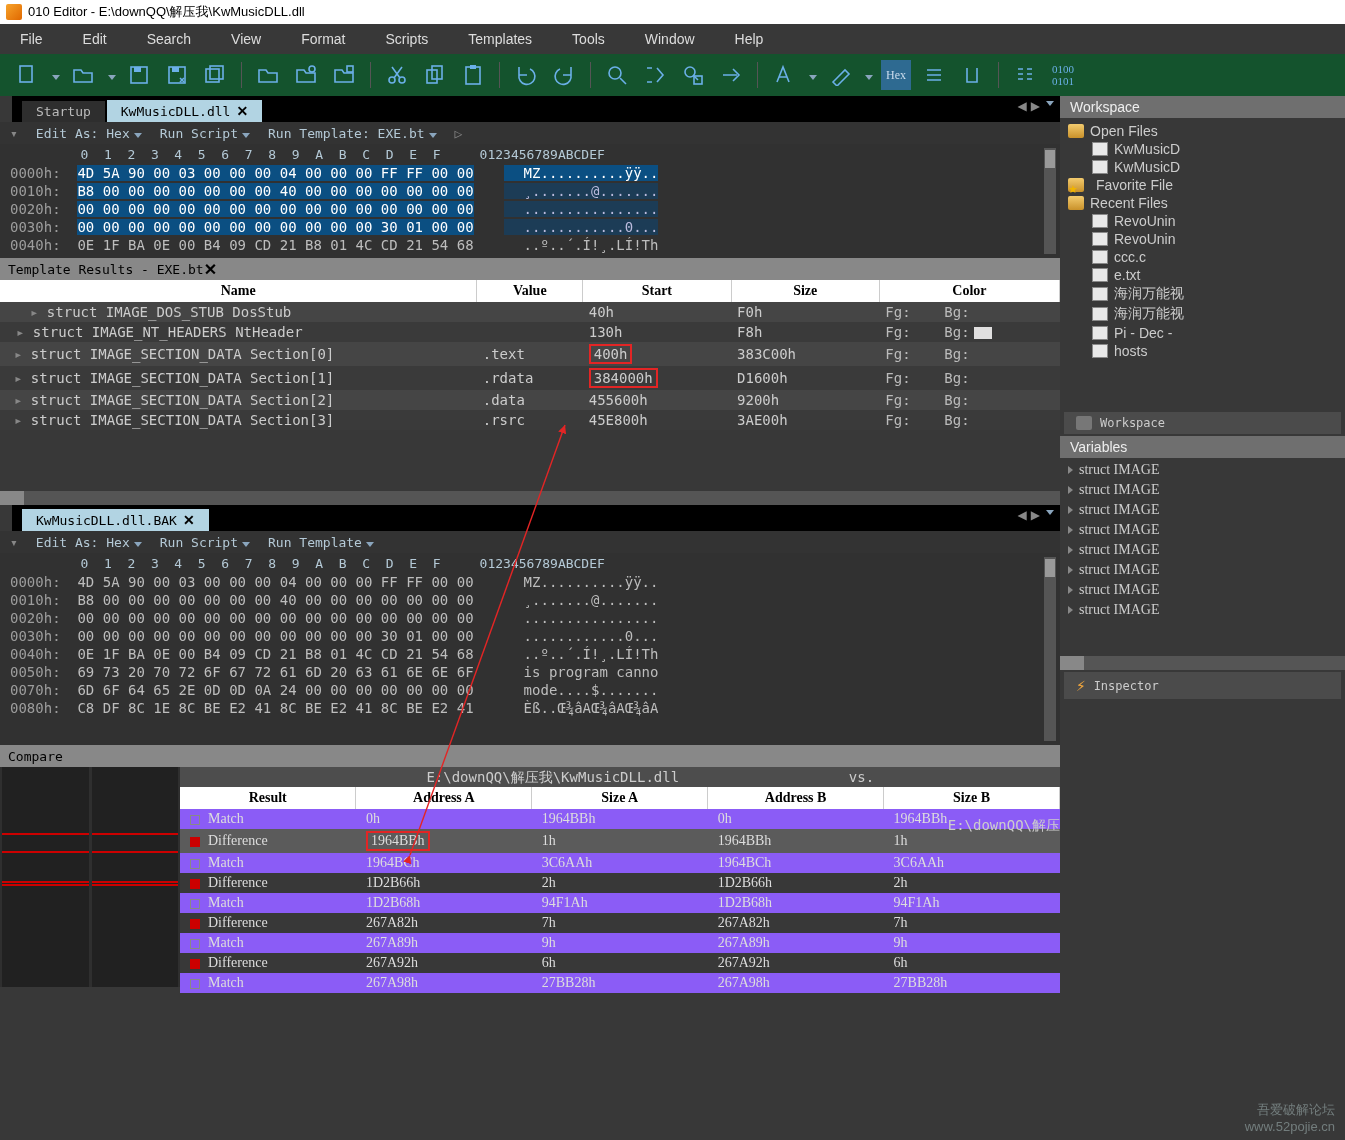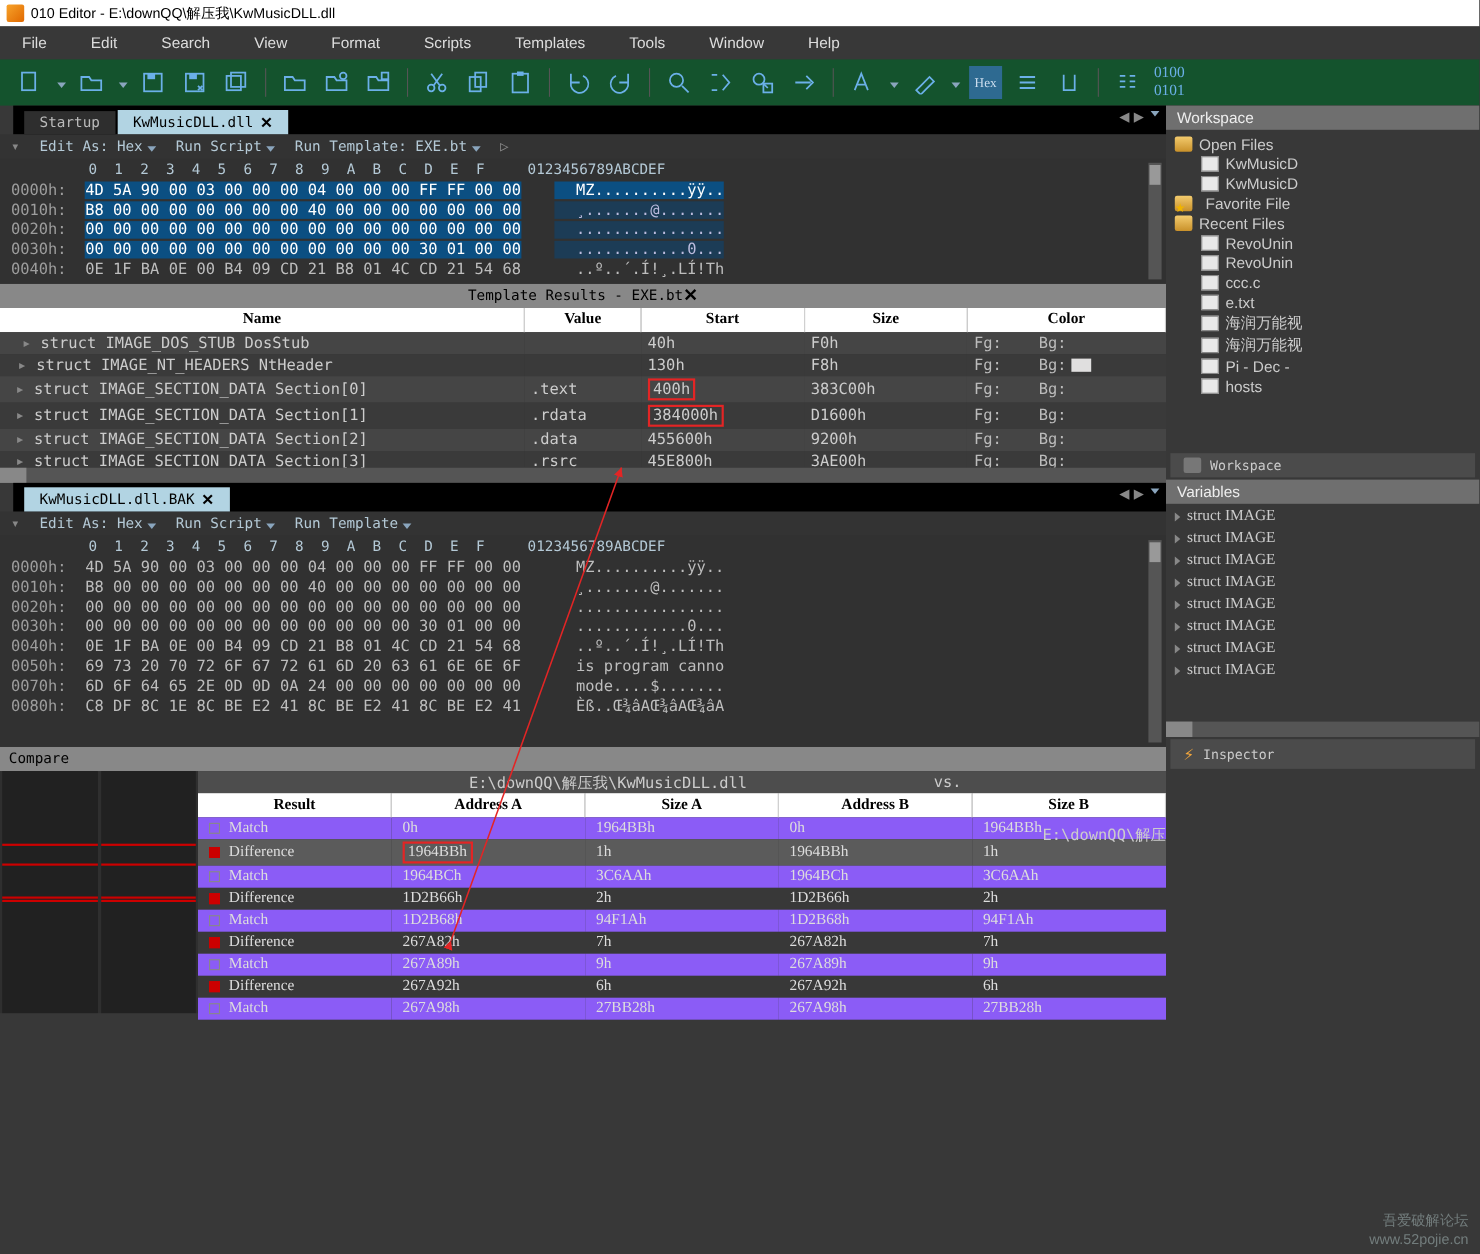--- a/index.html
+++ b/index.html
@@ -26,21 +26,21 @@
 
   .hexview { font-family:"Consolas", monospace; font-size:14px; background:#313131; color:#bdbdbd; line-height:18px; padding:2px 10px 4px 10px; position:relative; }
   .hexview .coloffs { color:#b4c9d6; font-size:13px;}
   .hexrow { white-space: pre; }
   .hexrow .addr { color:#9d9d9d; }
   .hexrow .sel { background:#0b4f82; color:#fff; }
   .hexrow .ascii { margin-left: 30px; padding-left: 20px; }
   .hexrow .ascii.sel { background:#0b4f82; color:#fff; }
   .hexrow .ascii.seldark { background:#1c3c56; color:#bbd; }
 
-  .panelheader { height: 22px; background:#888; color:#000; font-family:"Consolas", monospace; font-size:13px; padding:2px 8px; display:flex; align-items:center; justify-content:center;}
+  .panelheader { height: 22px; background:#888; color:#000; font-family:"Consolas", monospace; font-size:13px; padding:2px 8px; display:flex; align-items:center; justify-content:flex-start;}
   .panelheader .x { font-family:Arial; font-weight:bold; font-size:16px;}
 
   table.grid { width:100%; border-collapse: collapse; font-family:"Consolas", monospace; font-size:14px; }
   table.grid th { background:#fff; color:#000; font-family:"Segoe UI"; font-weight:bold; padding:3px 6px; text-align:center; font-size:14px; border-right:1px solid #ccc;}
   table.grid td { padding:2px 6px; border:none; }
   table.grid tr:nth-child(even) td { background:#3a3a3a;}
   table.grid tr:nth-child(odd) td { background:#454545;}
   .fgbg { color:#bbb; }
   .swatch { display:inline-block; width:18px; height:12px; background:#e0dfdf; vertical-align:middle; margin-left:4px;}
   .redbox { border:2px solid #e32525; padding:0 3px; display:inline-block; }
@@ -233,21 +233,21 @@
       <svg class="ico">
         <path d="M6 4v14h10V4M6 18h10"></path>
       </svg>
     </div>
   <div class="sep"></div>
   <div class="tbtn">
       <svg class="ico">
         <path d="M4 5h5M4 10h5M4 15h5M13 5h5M13 10h5M13 15h5"></path>
       </svg>
     </div>
-  <div class="tbtn" style="font-family:Consolas;font-size:14px;color:#6bb0e8;text-align:right;">0100<br>0101</div>
+  <div class="tbtn" style="font-family:Consolas;font-size:11px;color:#6bb0e8;text-align:right;">0100<br>0101</div>
 </div>
 
 <div class="maincols">
   <div class="leftcol">
 
     <div class="tabstrip" style="position:relative;">
       <div class="tab">Startup</div>
       <div class="tab active">
         <span>KwMusicDLL.dll</span>
         <span class="close">✕</span>
@@ -281,34 +281,34 @@
         </div>
       <div style="position:absolute; right:4px; top:4px; bottom:4px; width:12px; background:#555;">
           <div style="position:absolute;top:2px;left:1px;right:1px;height:18px;background:#999;"></div>
         </div>
     </div>
 
     <div class="panelheader">
       <span>Template Results - EXE.bt</span>
       <span class="x">✕</span>
     </div>
-    <div style="height:145px; overflow:hidden; position:relative;">
+    <div style="height:211px; overflow:hidden; position:relative;">
     <table class="grid">
       <thead>
             <tr>
         <th style="width:45%;">Name</th>
         <th style="width:10%;">Value</th>
         <th style="width:14%;">Start</th>
         <th style="width:14%;">Size</th>
         <th style="width:17%;">Color</th>
       </tr>
           </thead>
       <tbody id="tplbody">
             <tr>
-              <td style="padding-left:20px;"><span style="color:#888;">▸</span> struct IMAGE_DOS_STUB DosStub</td>
+              <td style="padding-left:30px;"><span style="color:#888;">▸</span> struct IMAGE_DOS_STUB DosStub</td>
               <td></td>
               <td>40h</td>
               <td>F0h</td>
               <td class="fgbg">Fg:&nbsp;&nbsp;&nbsp;&nbsp;Bg:</td>
             </tr>
             <tr>
               <td style="padding-left:16px;"><span style="color:#888;">▸</span> struct IMAGE_NT_HEADERS NtHeader</td>
               <td></td>
               <td>130h</td>
               <td>F8h</td>

